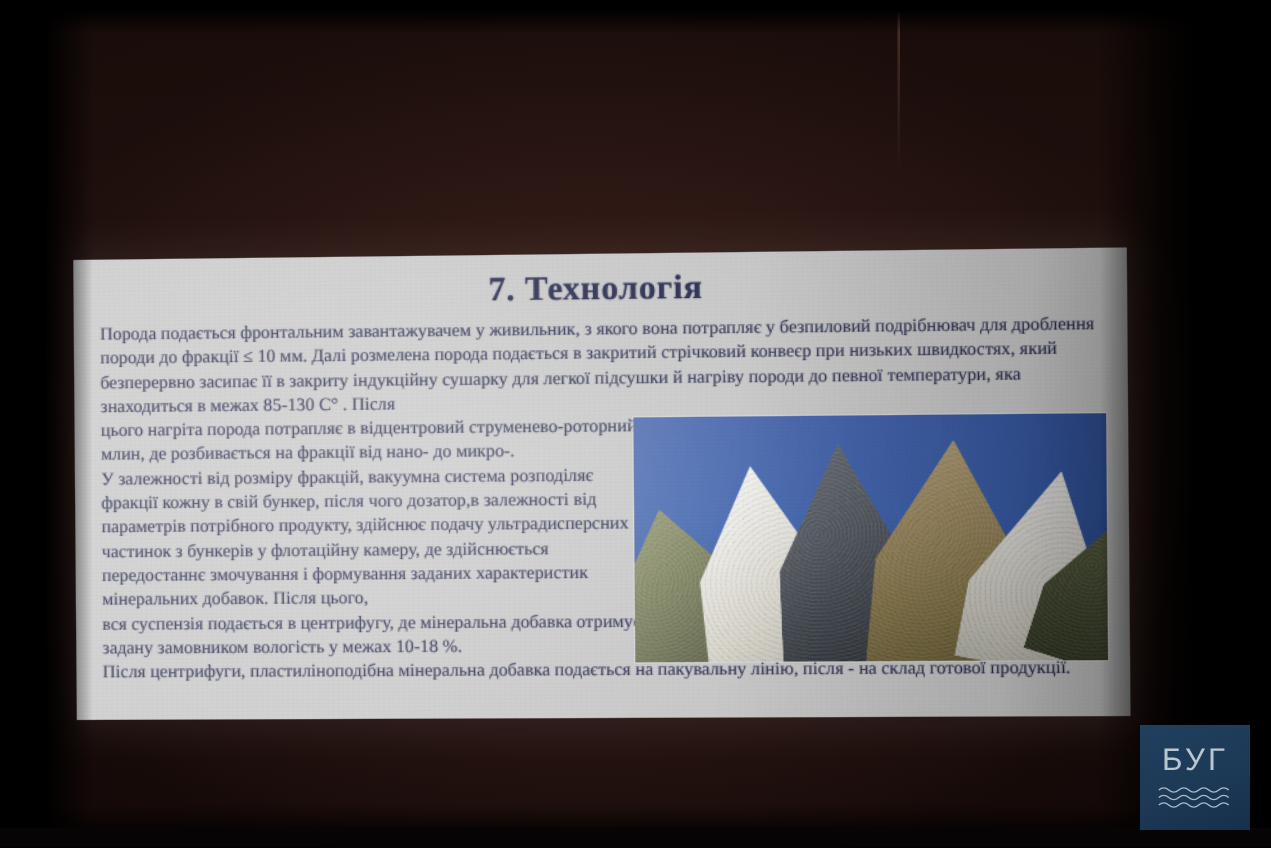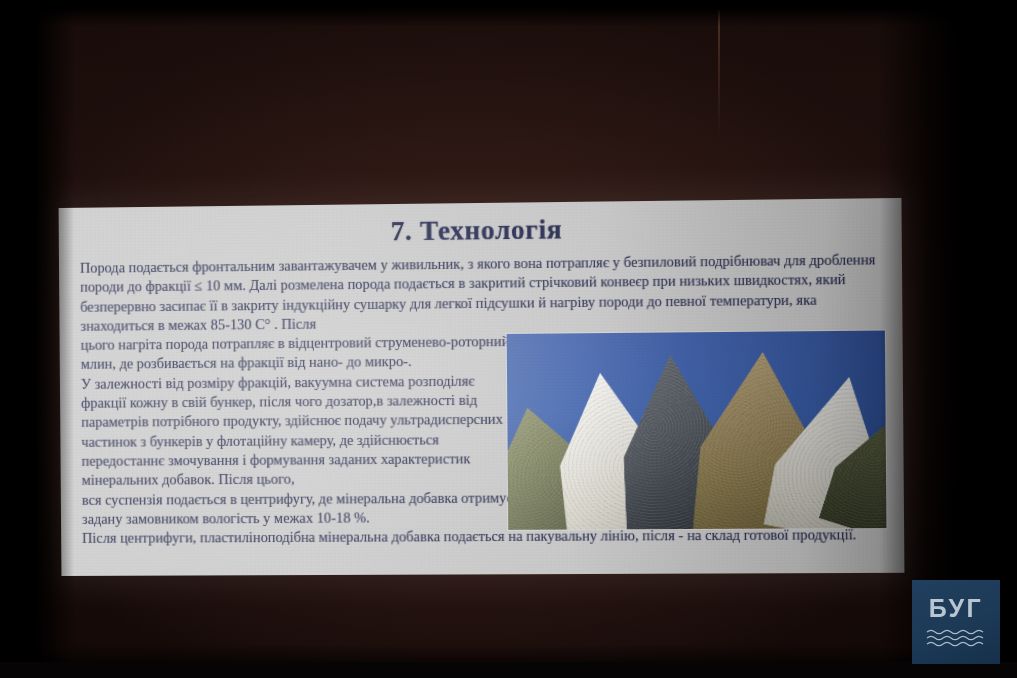--- a/index.html
+++ b/index.html
@@ -237,21 +237,21 @@
     align-items: center;
     justify-content: center;
   }
   #bug-logo-text {
     font-family: "Liberation Sans", sans-serif;
     font-size: 25px;
     letter-spacing: 2.5px;
     color: #b9c6d2;
     line-height: 1;
     margin-bottom: 7px;
-    font-weight: 700;
+    font-weight: 400;
   }
   #bug-logo-waves {
     width: 62px;
     height: 20px;
     display: block;
   }
 
   
   .desk-band {
     position: absolute;

